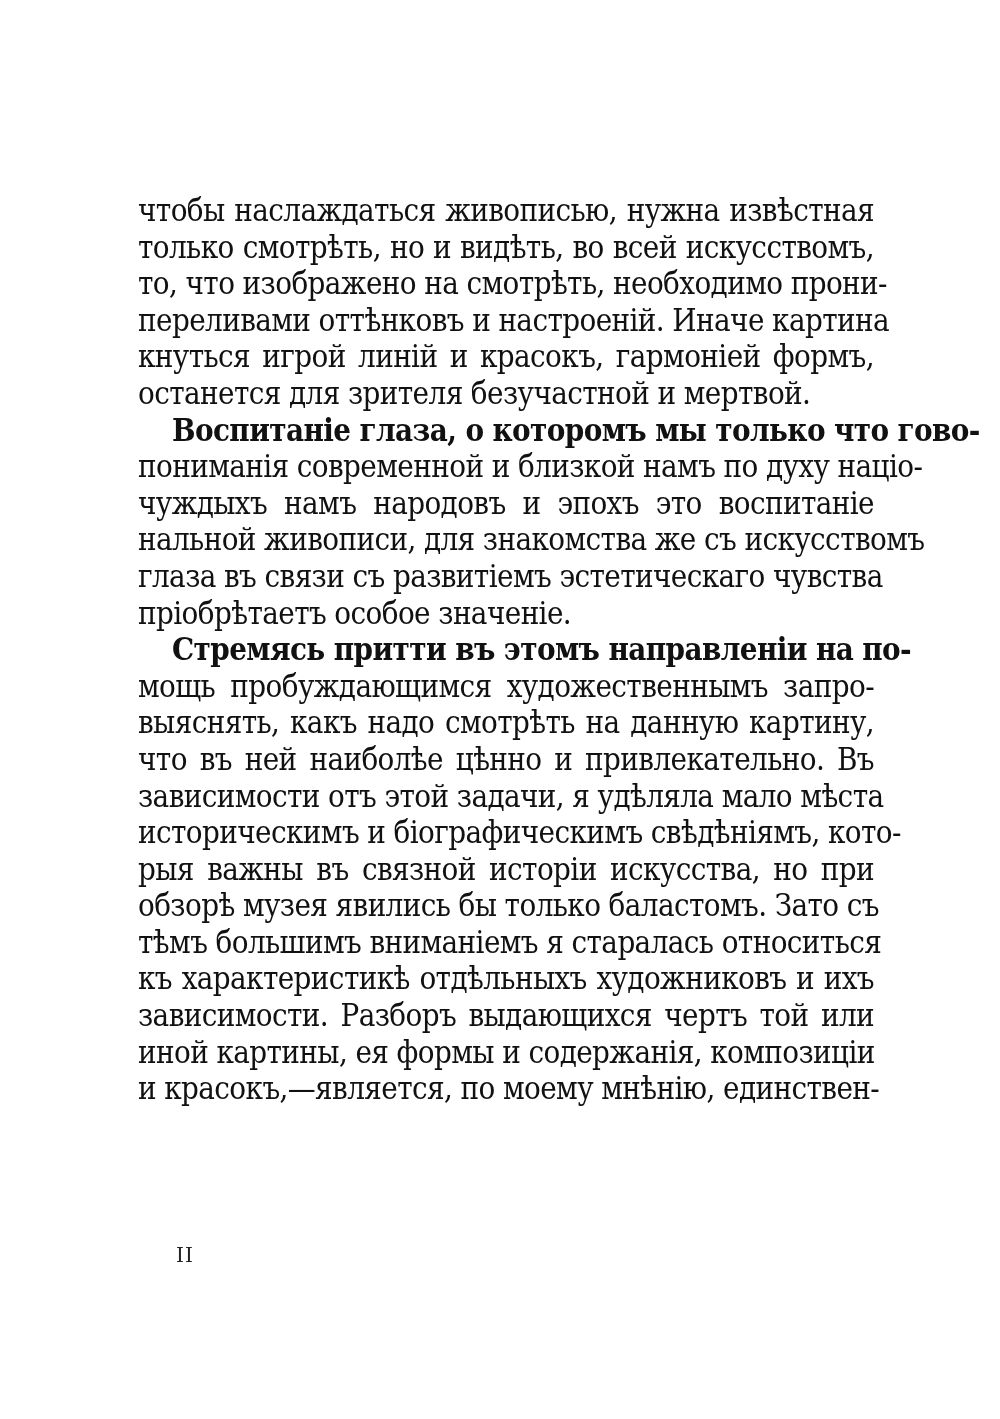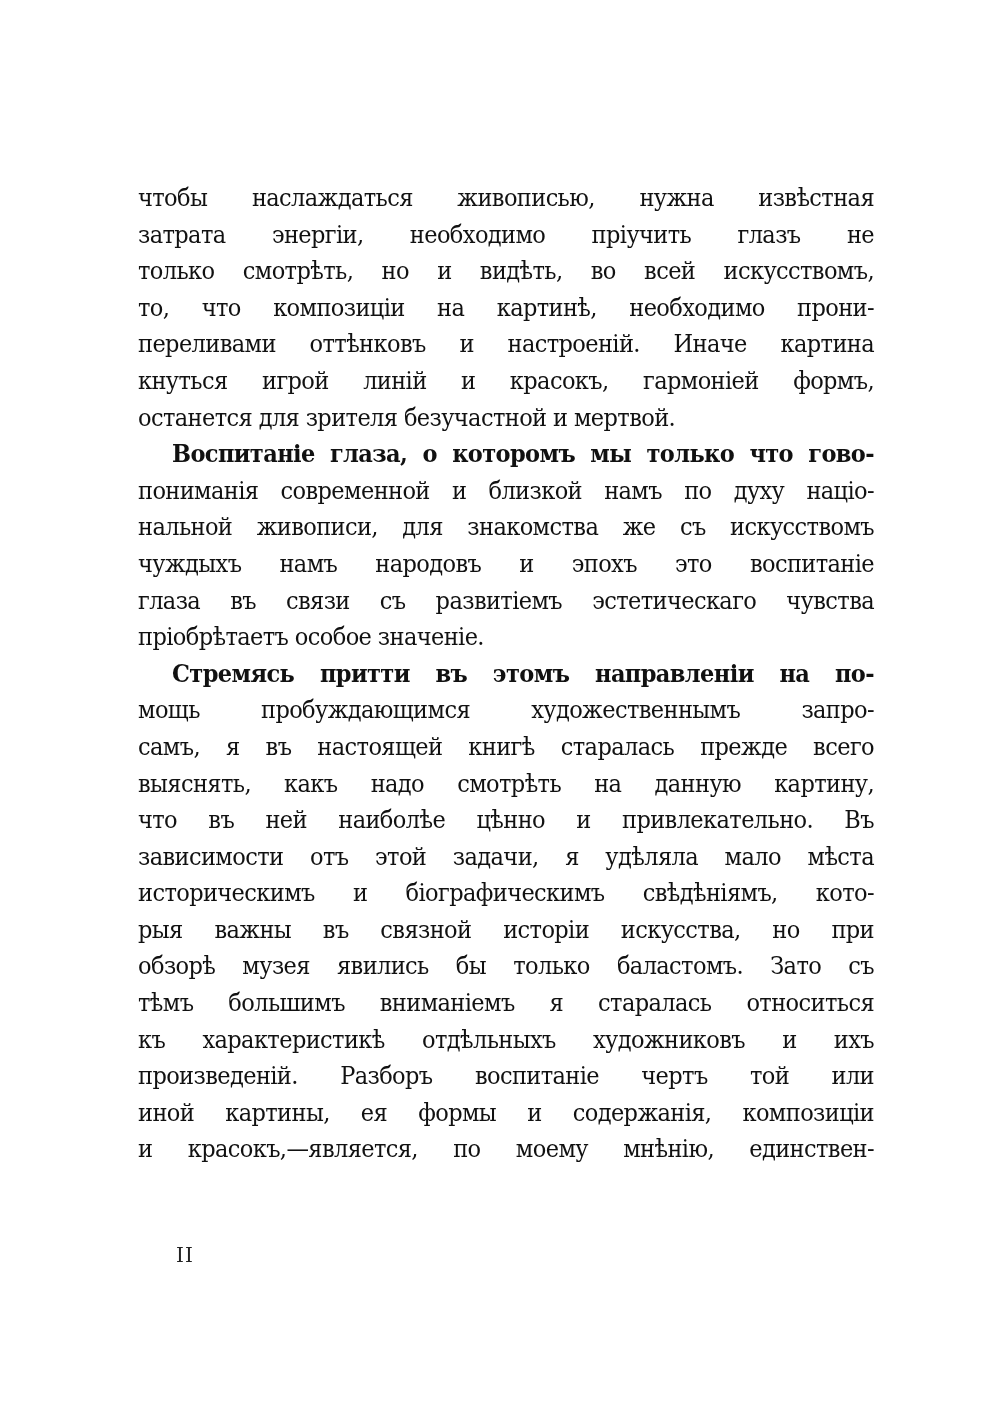--- a/index.html
+++ b/index.html
@@ -1,24 +1,24 @@
 <!DOCTYPE html>
 <html><head>
   <meta charset="utf-8">
   <style>
     html, body { margin: 0; padding: 0; background: #ffffff; }
     body { width: 1000px; height: 1419px; position: relative; overflow: hidden; }
     .page {
       position: absolute;
       left: 138px;
-      top: 180px;
+      top: 192px;
       width: 736px;
       font-family: "DejaVu Serif", "Liberation Serif", serif;
       color: #111111;
-      font-size: 25px;
+      font-size: 31px;
       line-height: 36.6px;
       font-stretch: condensed;
     }
     .line {
       display: block;
       height: 36.6px;
       white-space: nowrap;
       text-align: justify;
       text-align-last: justify;
       letter-spacing: -0.6px;
@@ -36,48 +36,46 @@
       letter-spacing: 1px;
     }
   </style>
 </head>
 <body>
 
 <div class="page">
 
   <div>
     <span class="line">чтобы наслаждаться живописью, нужна извѣстная</span>
-    <span class="line">затрата энергіи, необходимо пріучить глазъ не</span>
     <span class="line">только смотрѣть, но и видѣть, во всей искусствомъ,</span>
-    <span class="line">то, что композиціи на картинѣ, необходимо прони-</span>
+    <span class="line">то, что изображено на смотрѣть, необходимо прони-</span>
     <span class="line">переливами оттѣнковъ и настроеній. Иначе картина</span>
     <span class="line">кнуться игрой линій и красокъ, гармоніей формъ,</span>
     <span class="line last">останется для зрителя безучастной и мертвой.</span>
   </div>
 
   <div>
     <span class="line indent">Воспитаніе глаза, о которомъ мы только что гово-</span>
     <span class="line">пониманія современной и близкой намъ по духу націо-</span>
+    <span class="line">чуждыхъ намъ народовъ и эпохъ это воспитаніе</span>
     <span class="line">нальной живописи, для знакомства же съ искусствомъ</span>
-    <span class="line">чуждыхъ намъ народовъ и эпохъ это воспитаніе</span>
     <span class="line">глаза въ связи съ развитіемъ эстетическаго чувства</span>
     <span class="line last">пріобрѣтаетъ особое значеніе.</span>
   </div>
 
   <div>
     <span class="line indent">Стремясь притти въ этомъ направленіи на по-</span>
     <span class="line">мощь пробуждающимся художественнымъ запро-</span>
-    <span class="line">самъ, я въ настоящей книгѣ старалась прежде всего</span>
     <span class="line">выяснять, какъ надо смотрѣть на данную картину,</span>
     <span class="line">что въ ней наиболѣе цѣнно и привлекательно. Въ</span>
     <span class="line">зависимости отъ этой задачи, я удѣляла мало мѣста</span>
     <span class="line">историческимъ и біографическимъ свѣдѣніямъ, кото-</span>
     <span class="line">рыя важны въ связной исторіи искусства, но при</span>
     <span class="line">обзорѣ музея явились бы только баластомъ. Зато съ</span>
     <span class="line">тѣмъ большимъ вниманіемъ я старалась относиться</span>
     <span class="line">къ характеристикѣ отдѣльныхъ художниковъ и ихъ</span>
-    <span class="line">произведеній. Разборъ воспитаніе чертъ той или</span>
+    <span class="line">зависимости. Разборъ выдающихся чертъ той или</span>
     <span class="line">иной картины, ея формы и содержанія, композиціи</span>
     <span class="line">и красокъ,—является, по моему мнѣнію, единствен-</span>
   </div>
 </div>
 
 <div class="page-number">II</div>
 
 </body></html>

